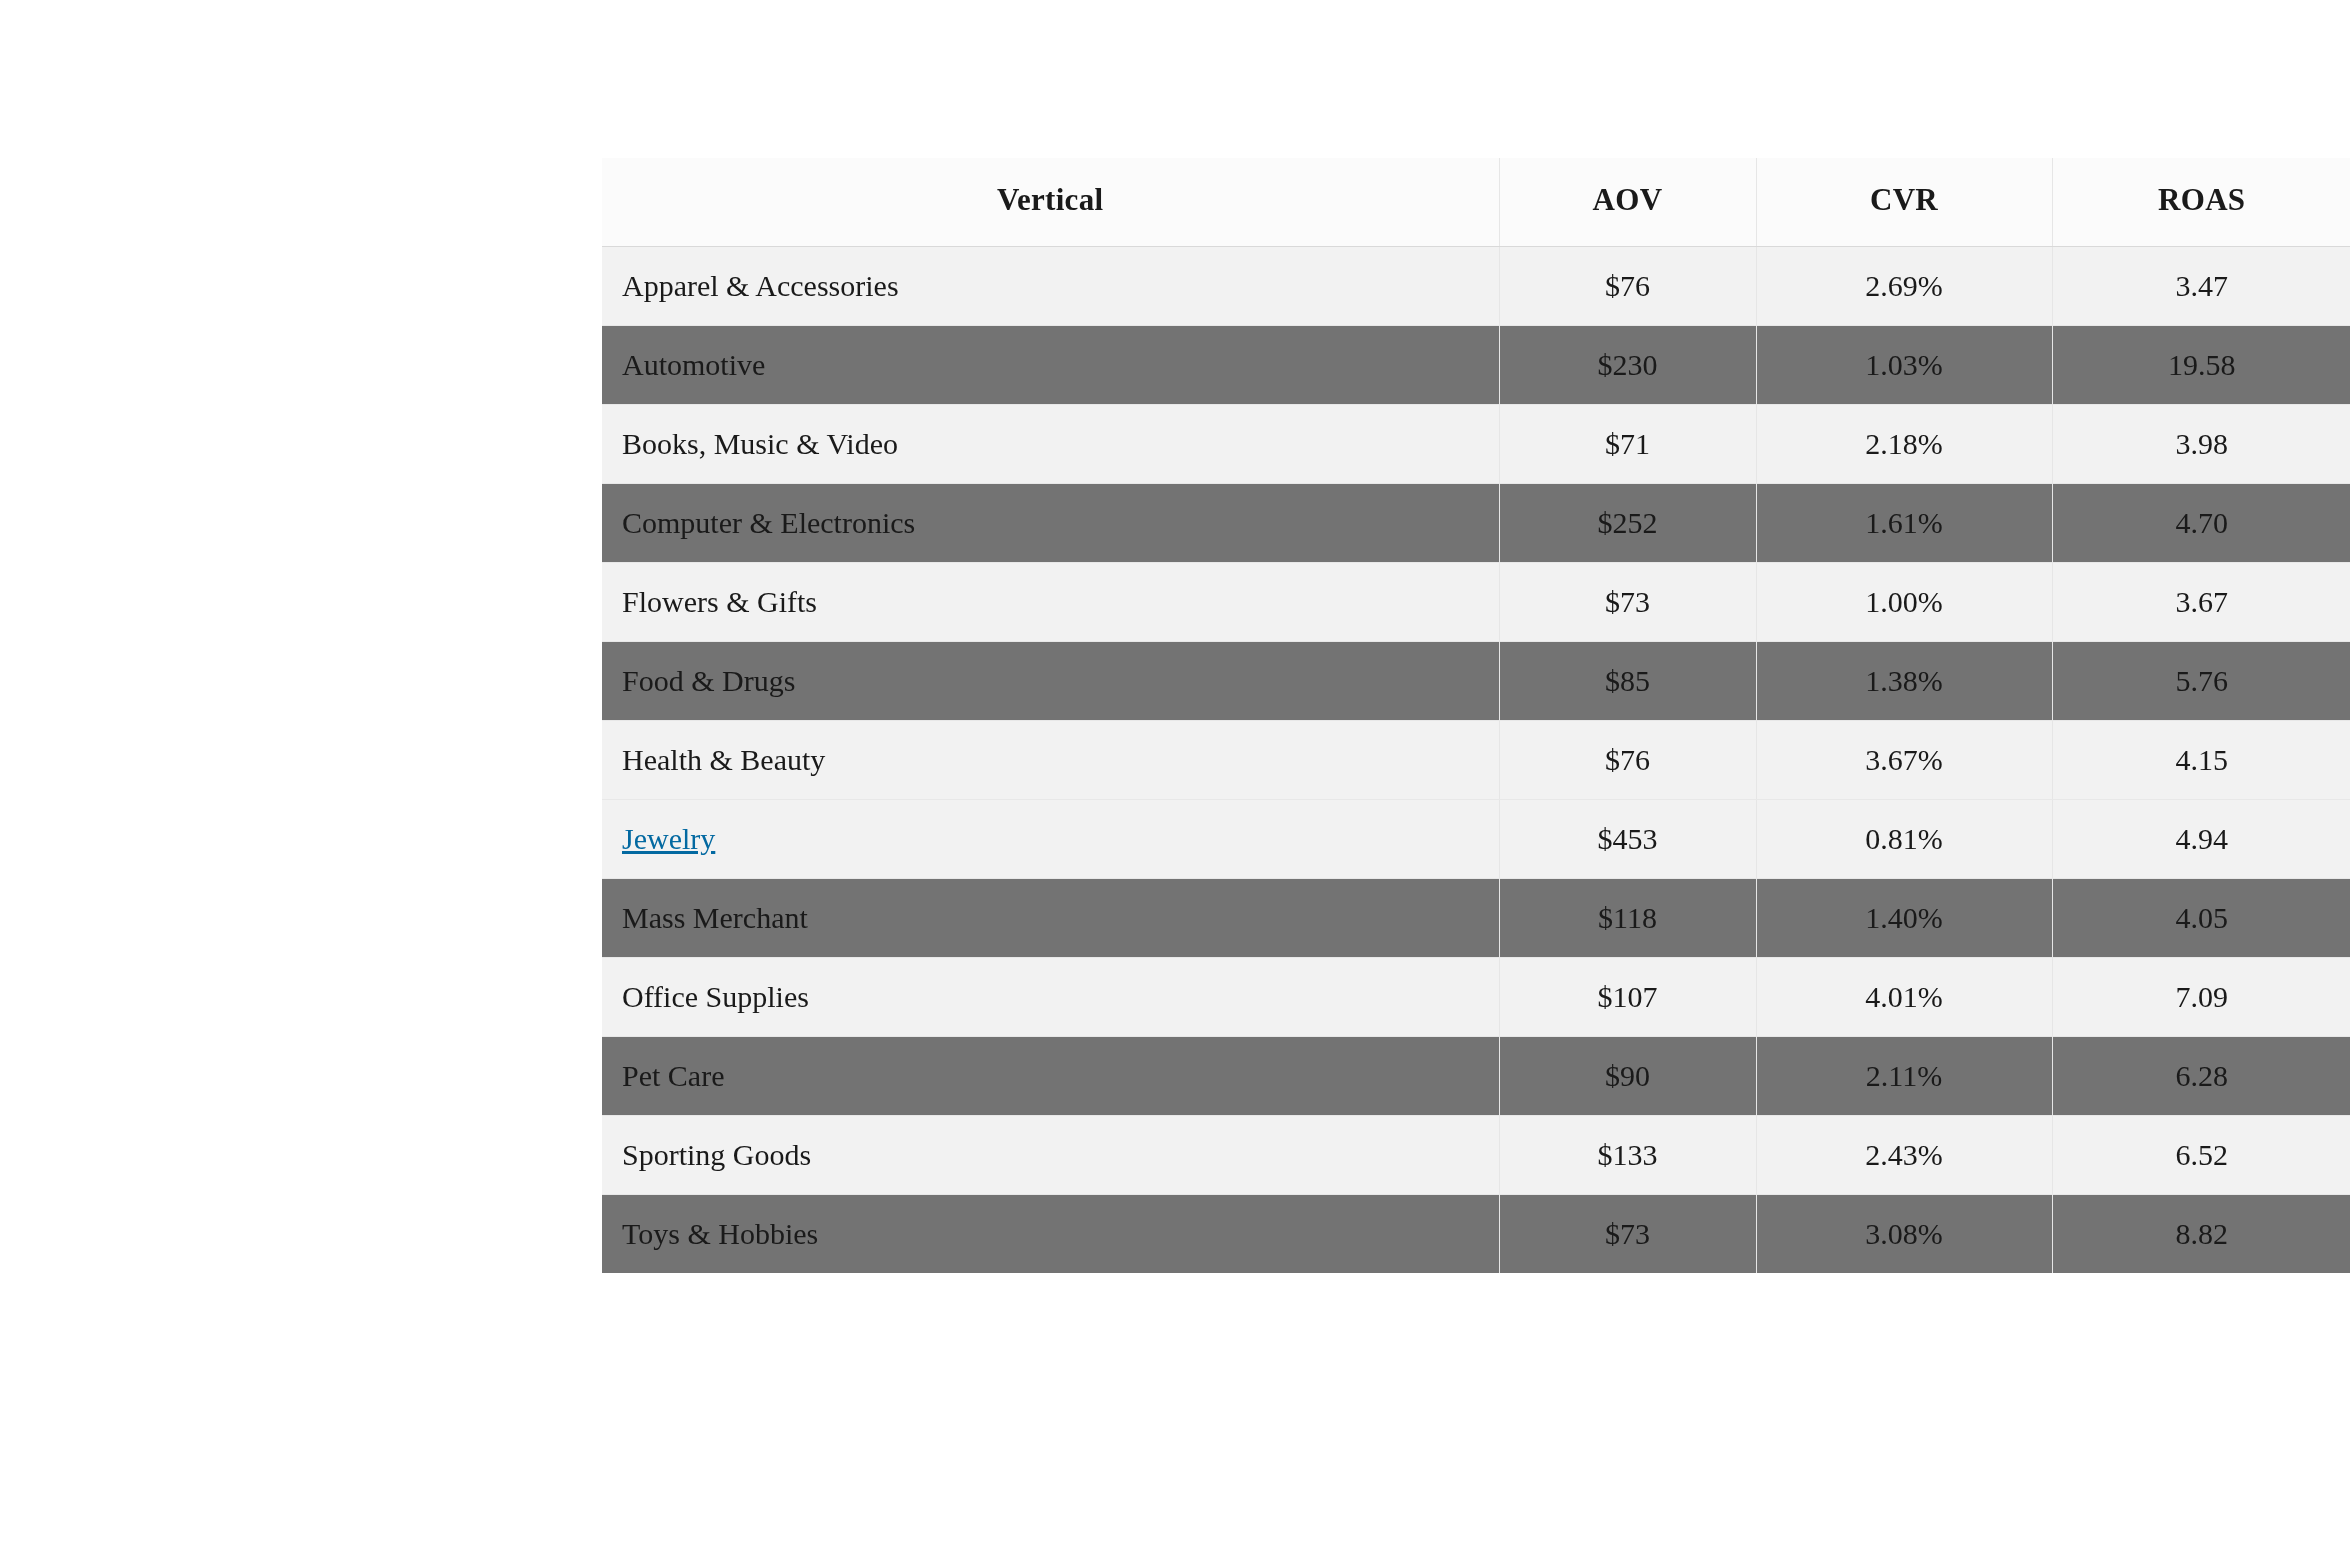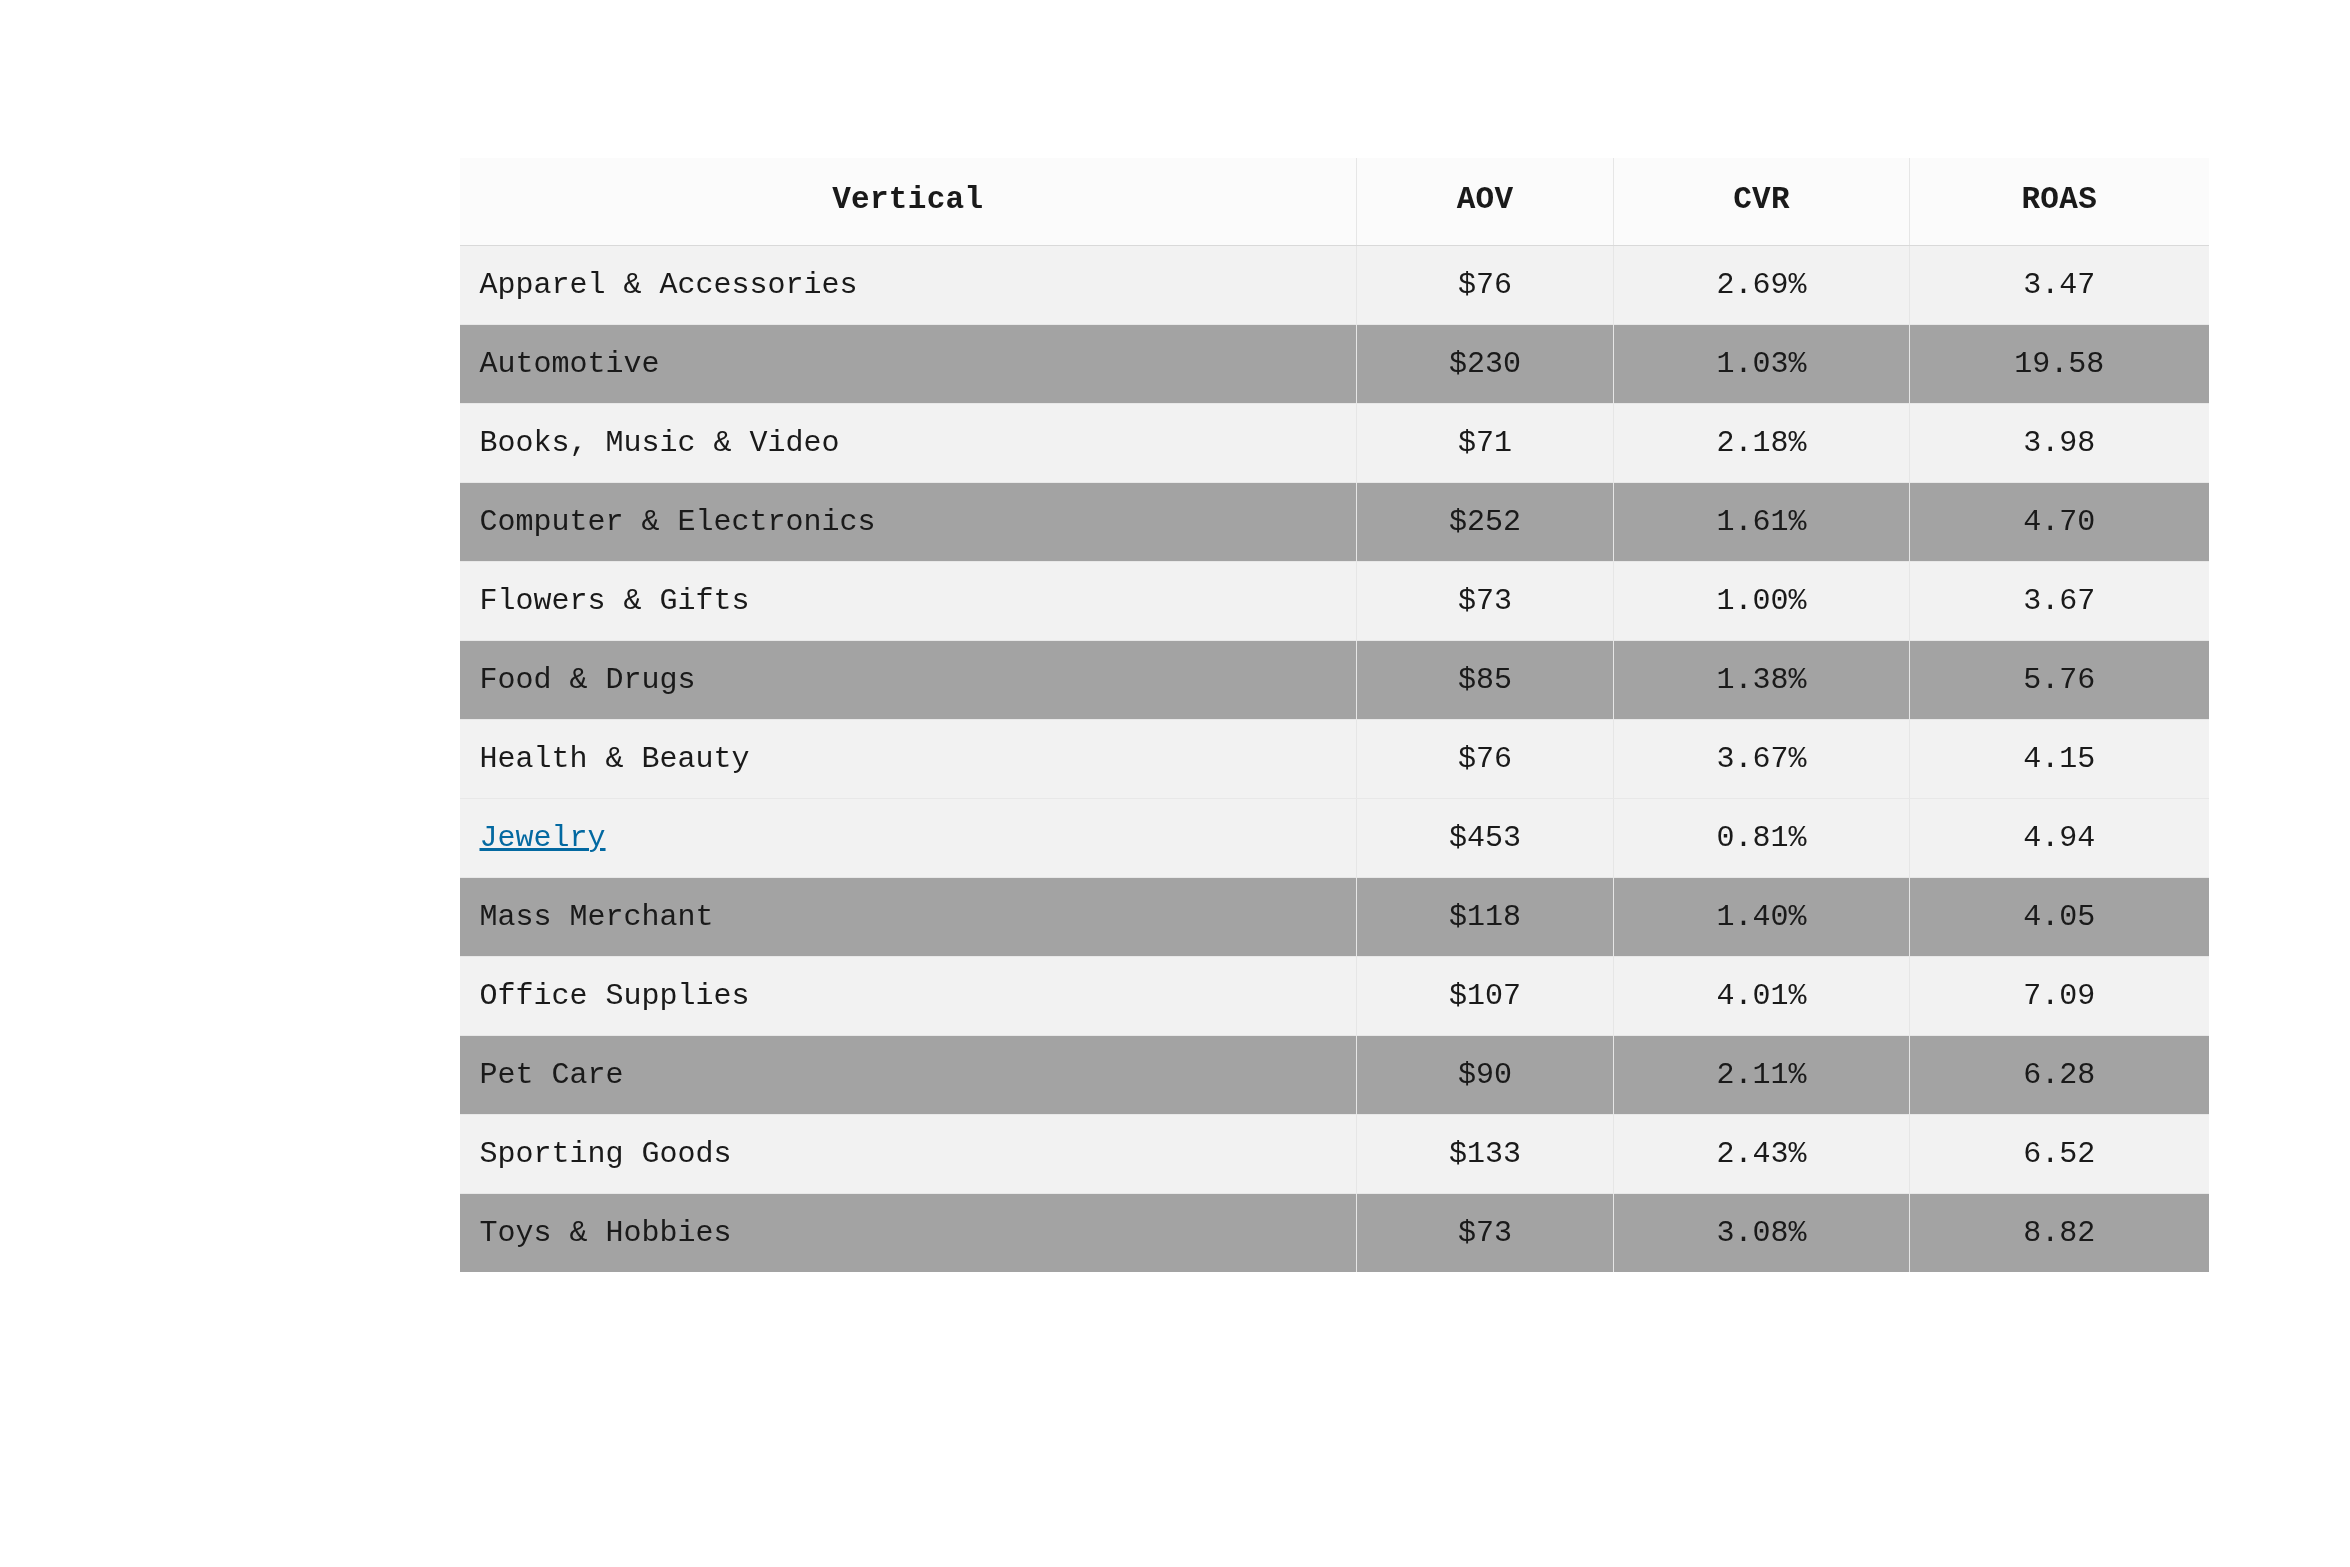--- a/index.html
+++ b/index.html
@@ -12,22 +12,21 @@
   }
   body {
     font-family: "Liberation Serif", "DejaVu Serif", serif;
     color: #1a1a1a;
   }
   .page {
     width: 2351px;
     height: 1568px;
     box-sizing: border-box;
     display: flex;
-    justify-content: center;
-    font-family: Liberation Mono, monospace;
+    justify-content: flex-end;
   }
   .table-wrap {
     margin-left: 317px;
     margin-top: 158px;
     width: 1749px;
   }
   table.metrics {
     border-collapse: collapse;
     width: 1749px;
     table-layout: fixed;
@@ -66,21 +65,21 @@
     text-align: left;
     padding-left: 20px;
     border-right: 0.9px solid #e6e6e6;
   }
   table.metrics tbody td.cell-num {
     border-right: 0.9px solid #e6e6e6;
   }
   table.metrics tbody td.cell-last { border-right: none; }
 
   table.metrics tbody tr.odd td { background: #f2f2f2; }
-  table.metrics tbody tr.even td { background: #a3a3a3; }
+  table.metrics tbody tr.even td { background: #737373; }
 
   table.metrics tbody tr:last-child td { border-bottom: none; }
 
   a.vertical-link {
     color: #3b3bdb;
     text-decoration: underline;
   }
 </style>
 </head>
 <body>

